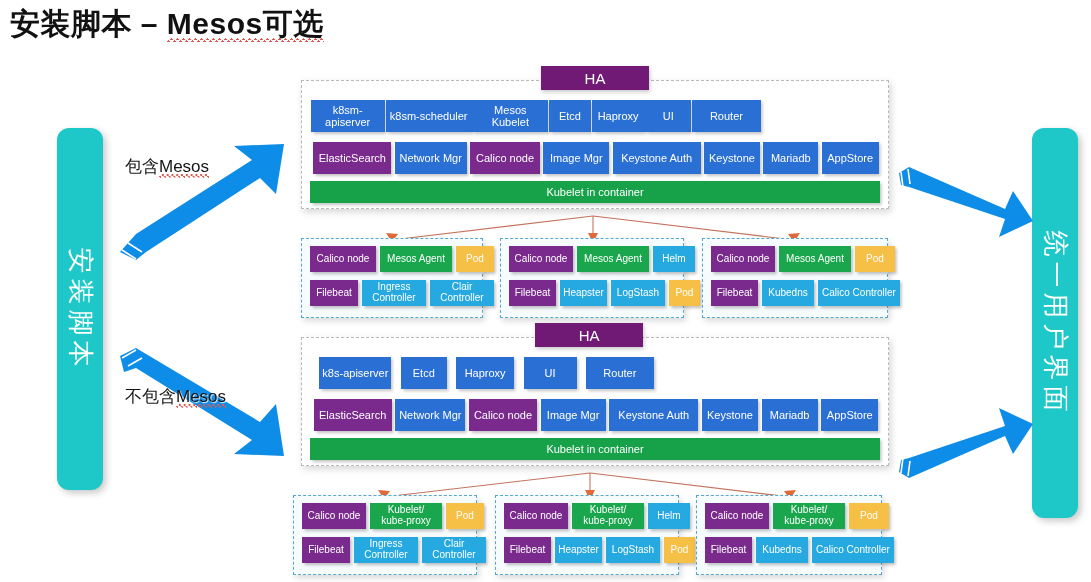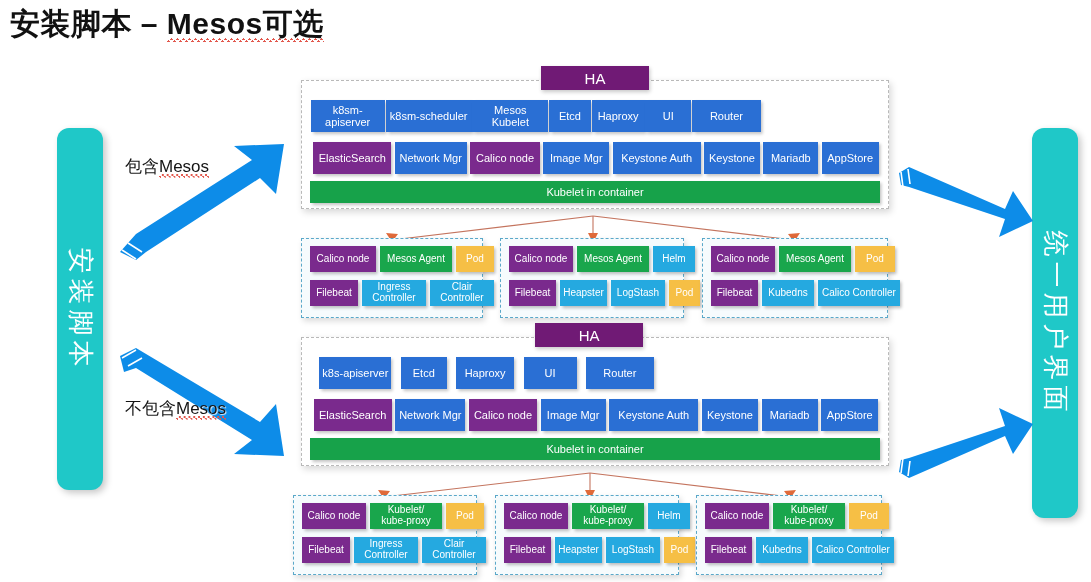--- a/index.html
+++ b/index.html
@@ -136,21 +136,21 @@
   <svg width="176" height="110" viewBox="0 0 176 110">
     <g fill="#0d8ce8">
       <polygon points="8,4 24,-4 148,70 164,52 172,104 122,102 140,88 24,16 12,20"></polygon>
     </g>
     <g stroke="#ffffff" stroke-width="1.6">
       <line x1="10" y1="6" x2="24" y2="-2"></line>
       <line x1="16" y1="14" x2="30" y2="6"></line>
     </g>
   </svg>
 </div>
-<div class="arrow-label" style="left:125px;top:385px;margin-top:12px;"><span>不包含</span><span class="sq">Mesos</span></div>
+<div class="arrow-label" style="left:125px;top:385px;"><span>不包含</span><span class="sq">Mesos</span></div>
 
 <div class="bigarrow" style="left:895px;top:165px;">
   <svg width="140" height="80" viewBox="0 0 140 80">
     <g fill="#0d8ce8">
       <polygon points="4,8 14,2 110,44 118,26 138,56 104,72 110,54 14,22 6,20"></polygon>
     </g>
     <g stroke="#ffffff" stroke-width="1.6">
       <line x1="6" y1="7" x2="8" y2="22"></line>
       <line x1="13" y1="4" x2="15" y2="19"></line>
     </g>

